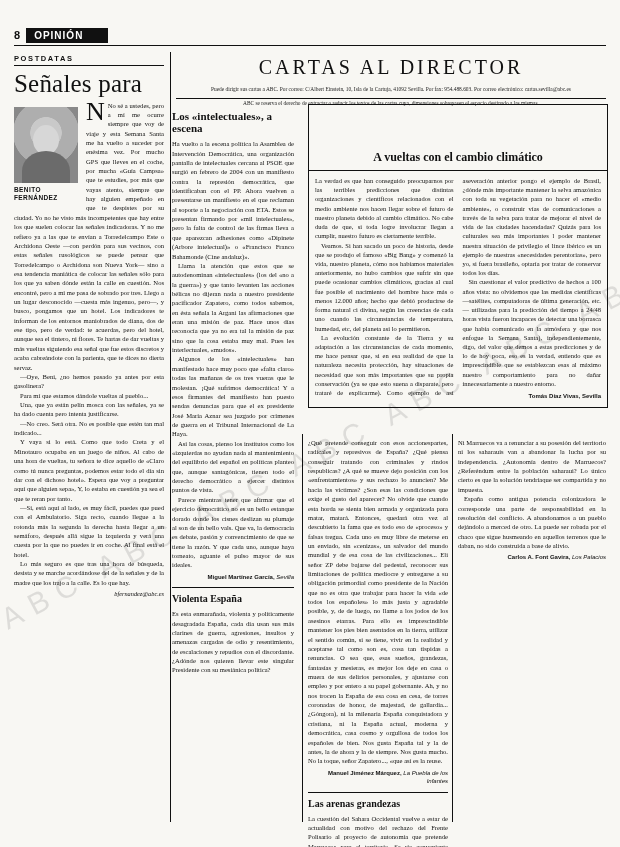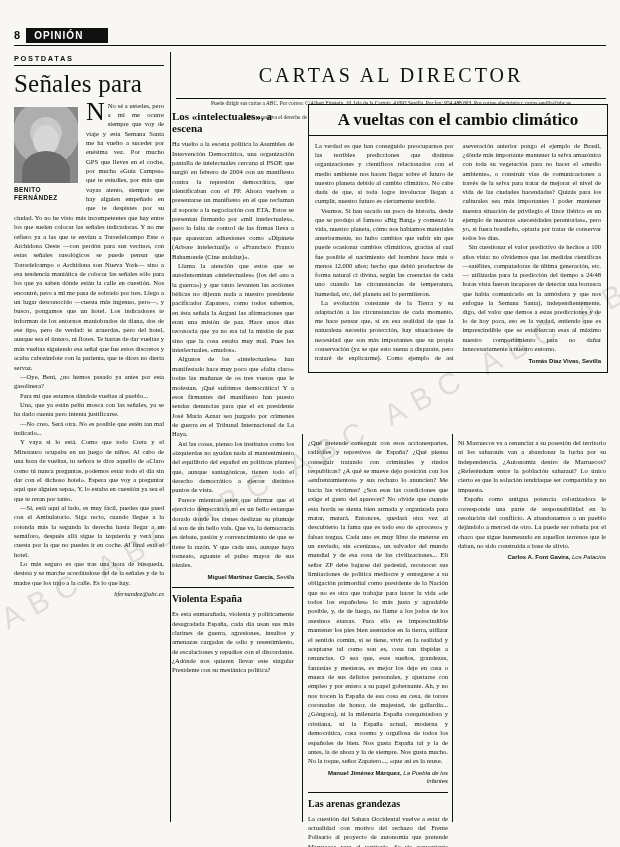--- a/index.html
+++ b/index.html
@@ -44,34 +44,34 @@
   .bodytext p.first{text-indent:0;}
   .dropcap{float:left;font-size:26px;line-height:20px;font-weight:normal;padding:1px 3px 0 0;
      font-family:"Liberation Serif",serif;}
   .sig{font-style:italic;font-size:6.3px;text-align:right;display:block;margin-top:3px;}
 
   
   .vline{position:absolute;width:1px;background:#111;}
 
   
   .cartas-head{position:absolute;left:176px;top:52px;width:430px;text-align:center;}
-  .cartas-title{font-family:"Liberation Serif",serif;font-size:20px;letter-spacing:3px;margin:12px;font-weight:normal;}
+  .cartas-title{font-family:"Liberation Serif",serif;font-size:20px;letter-spacing:3px;margin:4px;font-weight:normal;}
   .cartas-sub{font-size:5.4px;line-height:1.5;text-align:center;margin-top:6px;color:#222;}
 
   
   .colB{position:absolute;left:172px;top:110px;width:122px;}
   .art-title{font-family:"Liberation Serif",serif;font-weight:bold;font-size:11px;line-height:1.1;margin:0 0 5px 0;}
   .art-title.small{font-size:10px;}
   .sigline{font-family:"Liberation Sans",sans-serif;font-size:6px;font-weight:bold;text-align:right;display:block;margin-top:3px;}
   .sigline .city{font-weight:normal;font-style:italic;}
 
   
   .feature{position:absolute;left:308px;top:104px;width:298px;border:1px solid #111;}
-  .feature-head{text-align:center;font-family:"Liberation Serif",serif;font-weight:bold;font-size:17px;
-     padding:5px 0 5px 0;border-bottom:1px solid #111;background:#f8f7f3;}
+  .feature-head{text-align:center;font-family:"Liberation Serif",serif;font-weight:bold;font-size:12px;
+     padding:5px 0 5px 0;border-bottom:1px solid #111;background:#f8f7f3;margin-top:40px;}
   .feature-body{padding:5px 6px 6px 6px;column-count:2;column-gap:9px;column-rule:0;}
   .feature-body .bodytext{font-size:6.5px;}
   .feature-sig{font-family:"Liberation Sans",sans-serif;font-size:6px;font-weight:bold;text-align:right;display:block;margin-top:4px;}
   .colD{position:absolute;left:308px;top:438px;width:140px;}
   .colE{position:absolute;left:458px;top:438px;width:148px;}
 
   .hr-thin{height:1px;background:#111;margin:6px 0 5px 0;}
 
   
   .watermark{position:absolute;left:0;top:0;width:620px;height:847px;pointer-events:none;

